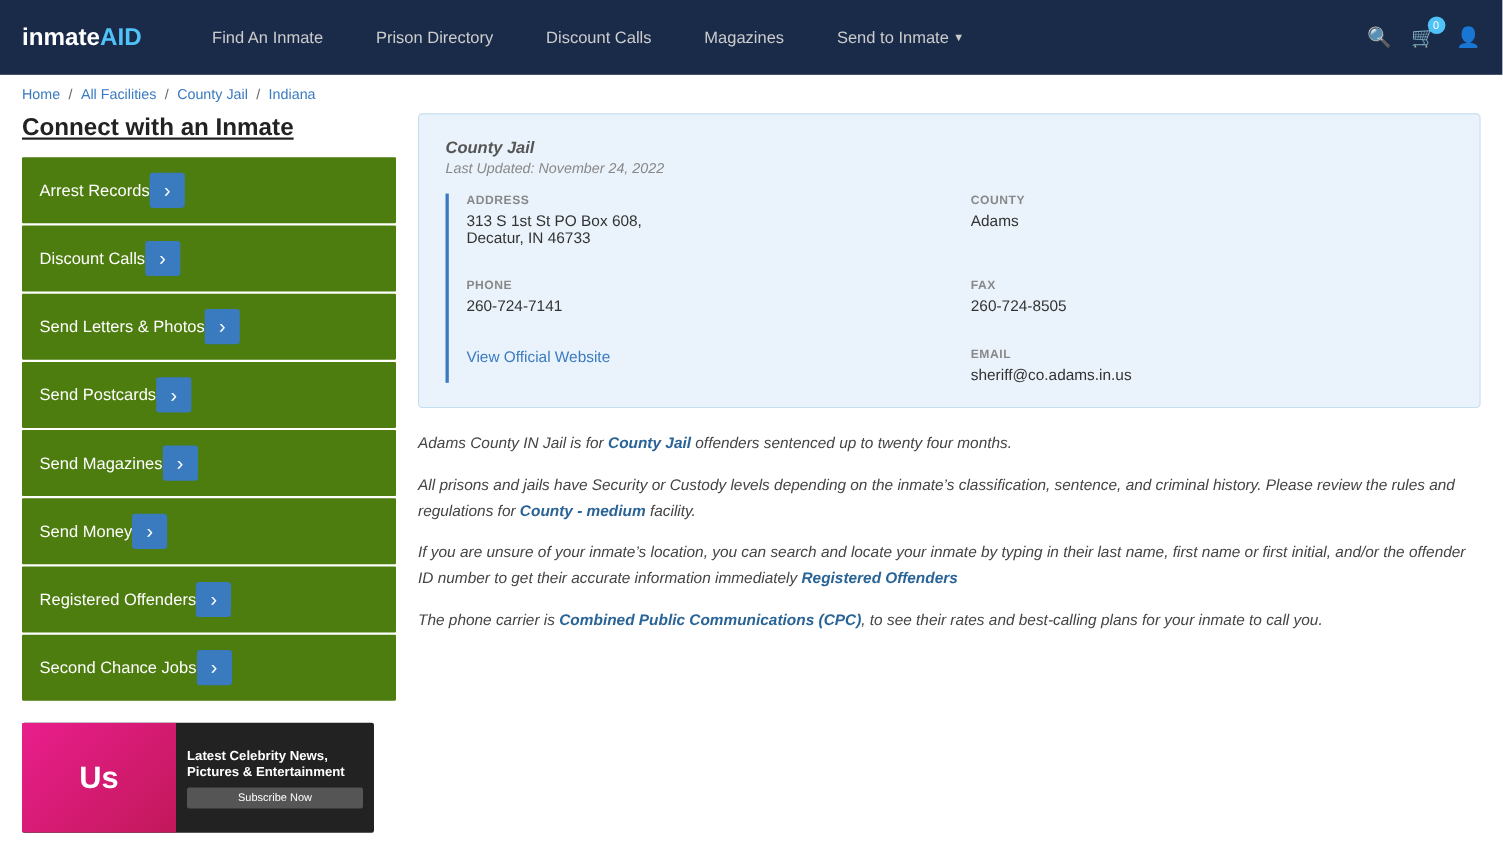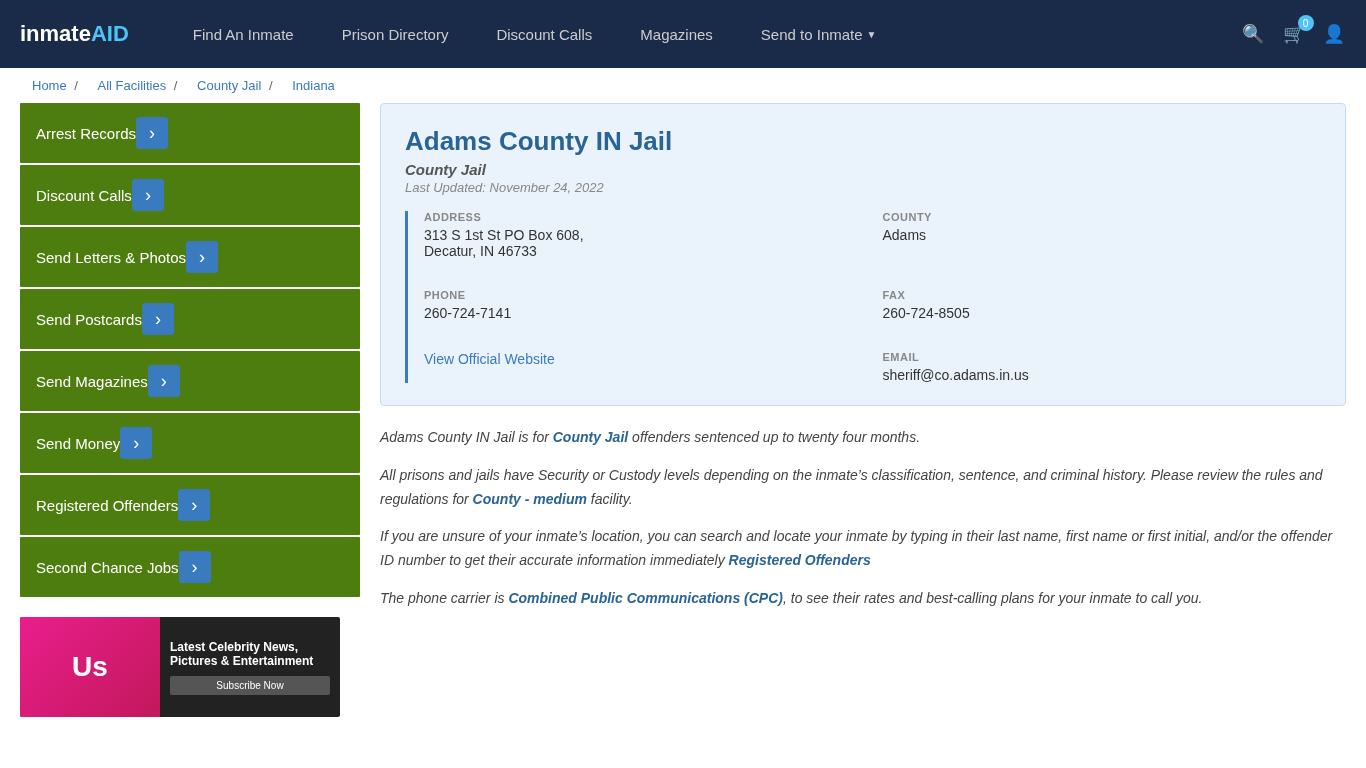--- a/index.html
+++ b/index.html
@@ -70,21 +70,20 @@
 
     
     .breadcrumb {
       padding: 10px 20px;
       font-size: 13px;
       color: #666;
     }
     .breadcrumb a {
       color: #3a7abf;
       text-decoration: none;
-      margin-left: 12px;
     }
     .breadcrumb span { color: #666; margin: 0 4px; }
 
     
     .main-content {
       display: flex;
       padding: 0 20px 20px 20px;
       gap: 20px;
       max-width: 1366px;
     }
@@ -276,20 +275,21 @@
   <a href="#">All Facilities</a>
   <span> / </span>
   <a href="#">County Jail</a>
   <span> / </span>
   <a href="#">Indiana</a>
 </div>
 
 <div class="main-content">
 
   <aside class="sidebar">
+    <div class="sidebar-title">Connect with an Inmate</div>
     <div class="sidebar-menu">
       <div class="sidebar-item">
         <span>Arrest Records</span>
         <span class="arrow">›</span>
       </div>
       <div class="sidebar-item">
         <span>Discount Calls</span>
         <span class="arrow">›</span>
       </div>
       <div class="sidebar-item">
@@ -322,21 +322,20 @@
       <div class="ad-pink">Us</div>
       <div class="ad-text">
         <div class="ad-headline">Latest Celebrity News, Pictures &amp; Entertainment</div>
         <span class="ad-btn">Subscribe Now</span>
       </div>
     </div>
   </aside>
 
   <div class="facility-content">
     <div class="facility-card">
-      <div class="facility-name">Adams County IN Jail</div>
       <div class="facility-type">County Jail</div>
       <div class="facility-updated">Last Updated: November 24, 2022</div>
 
       <div class="facility-details divider-left">
         <div class="detail-block">
           <div class="detail-label">ADDRESS</div>
           <div class="detail-value">
             <span>313 S 1st St PO Box 608,</span><br>
             <span>Decatur, IN 46733</span>
           </div>

